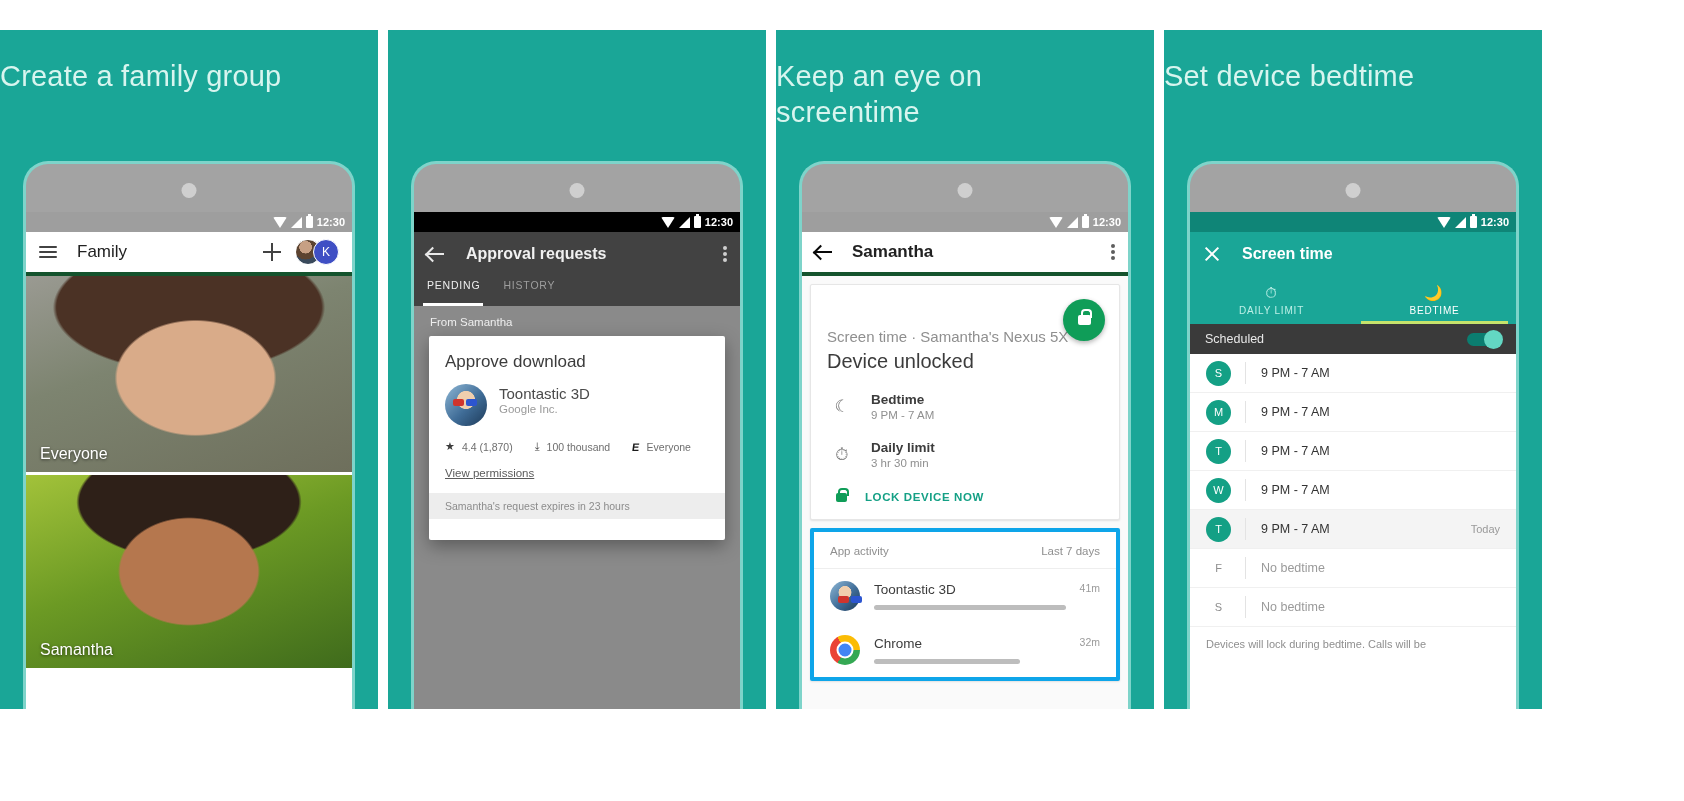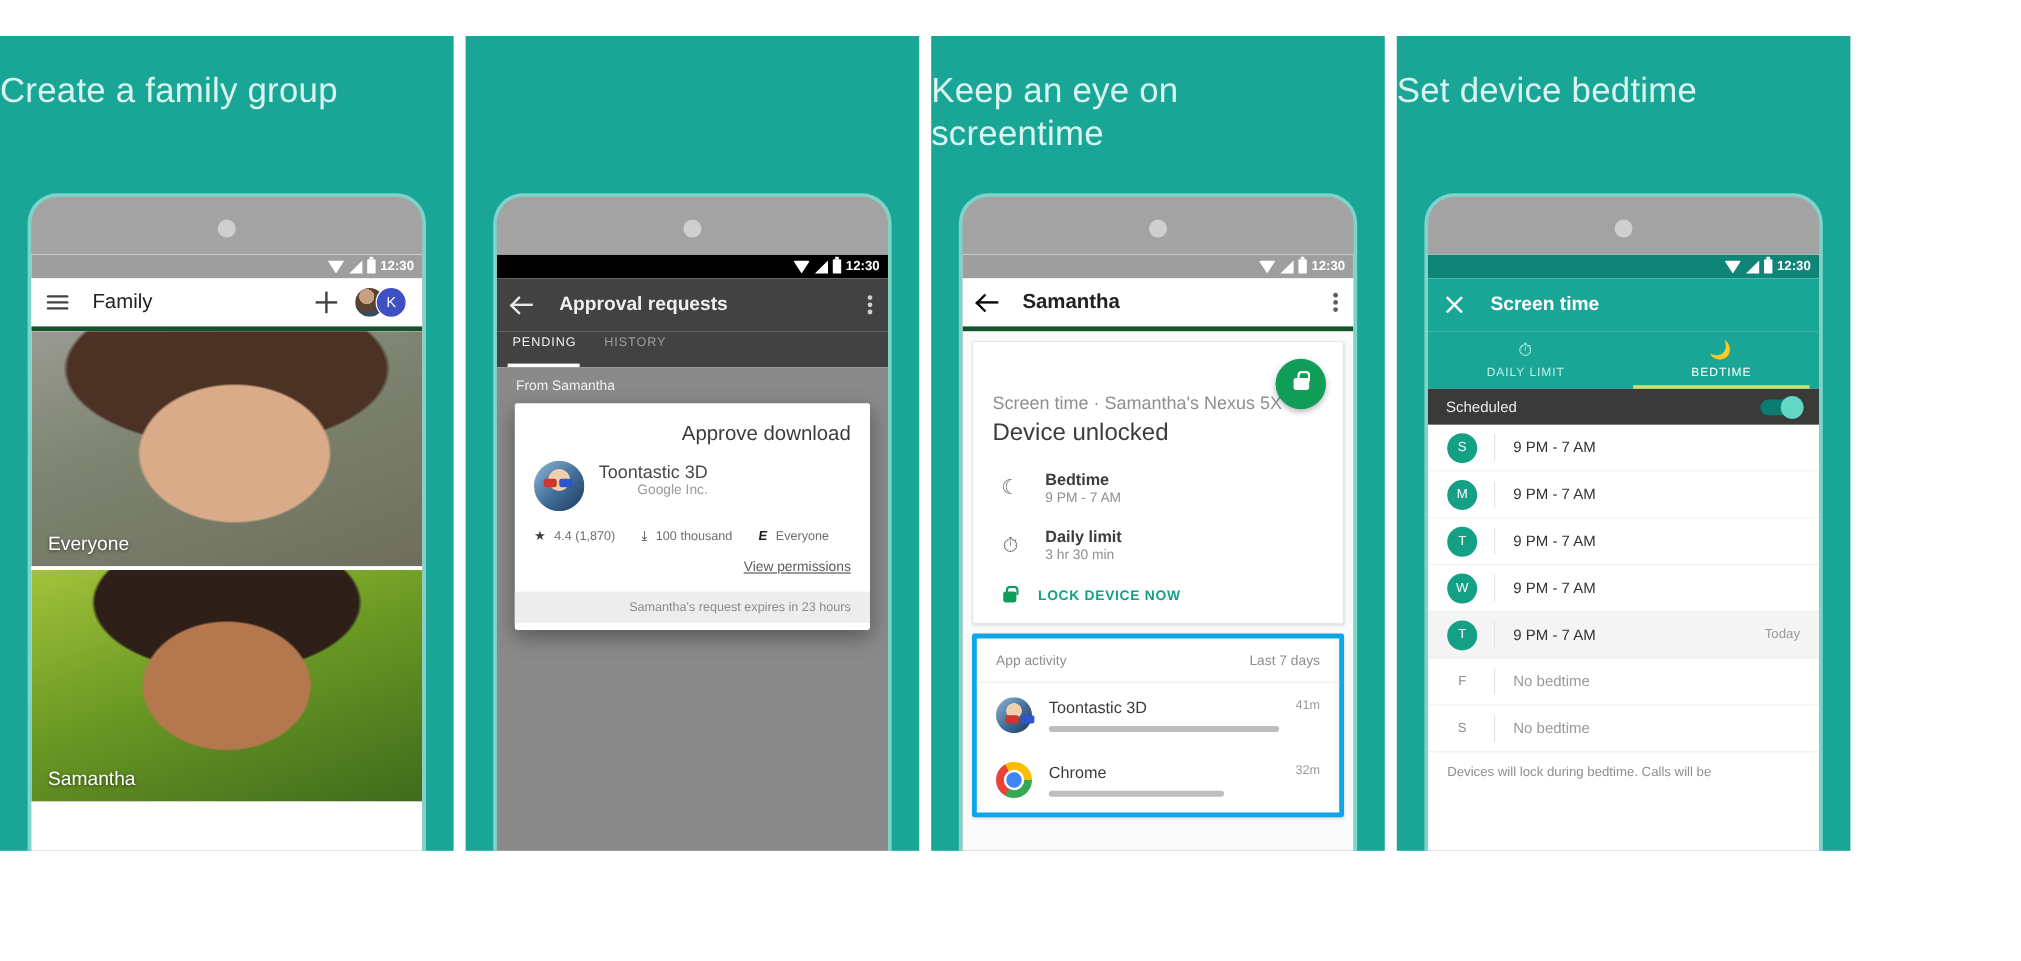--- a/index.html
+++ b/index.html
@@ -192,22 +192,21 @@
   .tab-d.active { color:#eeeeee; }
   .tab-d.active:after {
     content:""; position:absolute; left:-4px; right:6px; bottom:0; height:3px; background:#fff;
   }
   .scrim { position:absolute; left:0; right:0; top:94px; bottom:0; background:#8a8a8a; }
   .from-label { position:absolute; left:16px; top:104px; color:#efefef; font-size:11.5px; }
   .dialog {
     position:absolute; left:15px; right:15px; top:124px;
     background:#fff; border-radius:2px;
     box-shadow: 0 6px 18px rgba(0,0,0,.35);
-    padding: 16px 16px 6px 16px;
-    text-align: right;
+    padding: 16px 16px 21px 16px;
   }
   .dlg-title { font-size:17px; color:#3c3c3c; font-weight:normal; margin-bottom:12px; }
   .app-row { display:flex; align-items:flex-start; gap:12px; }
   .app-icon-toon {
     width: 42px; height:42px; border-radius:50%;
     background:
       radial-gradient(circle at 50% 38%, #f0cfae 0 26%, rgba(240,207,174,0) 28%),
       linear-gradient(135deg, #8fb8d6 0%, #3f6c97 55%, #1d3a58 100%);
     position:relative; flex:0 0 auto;
   }

